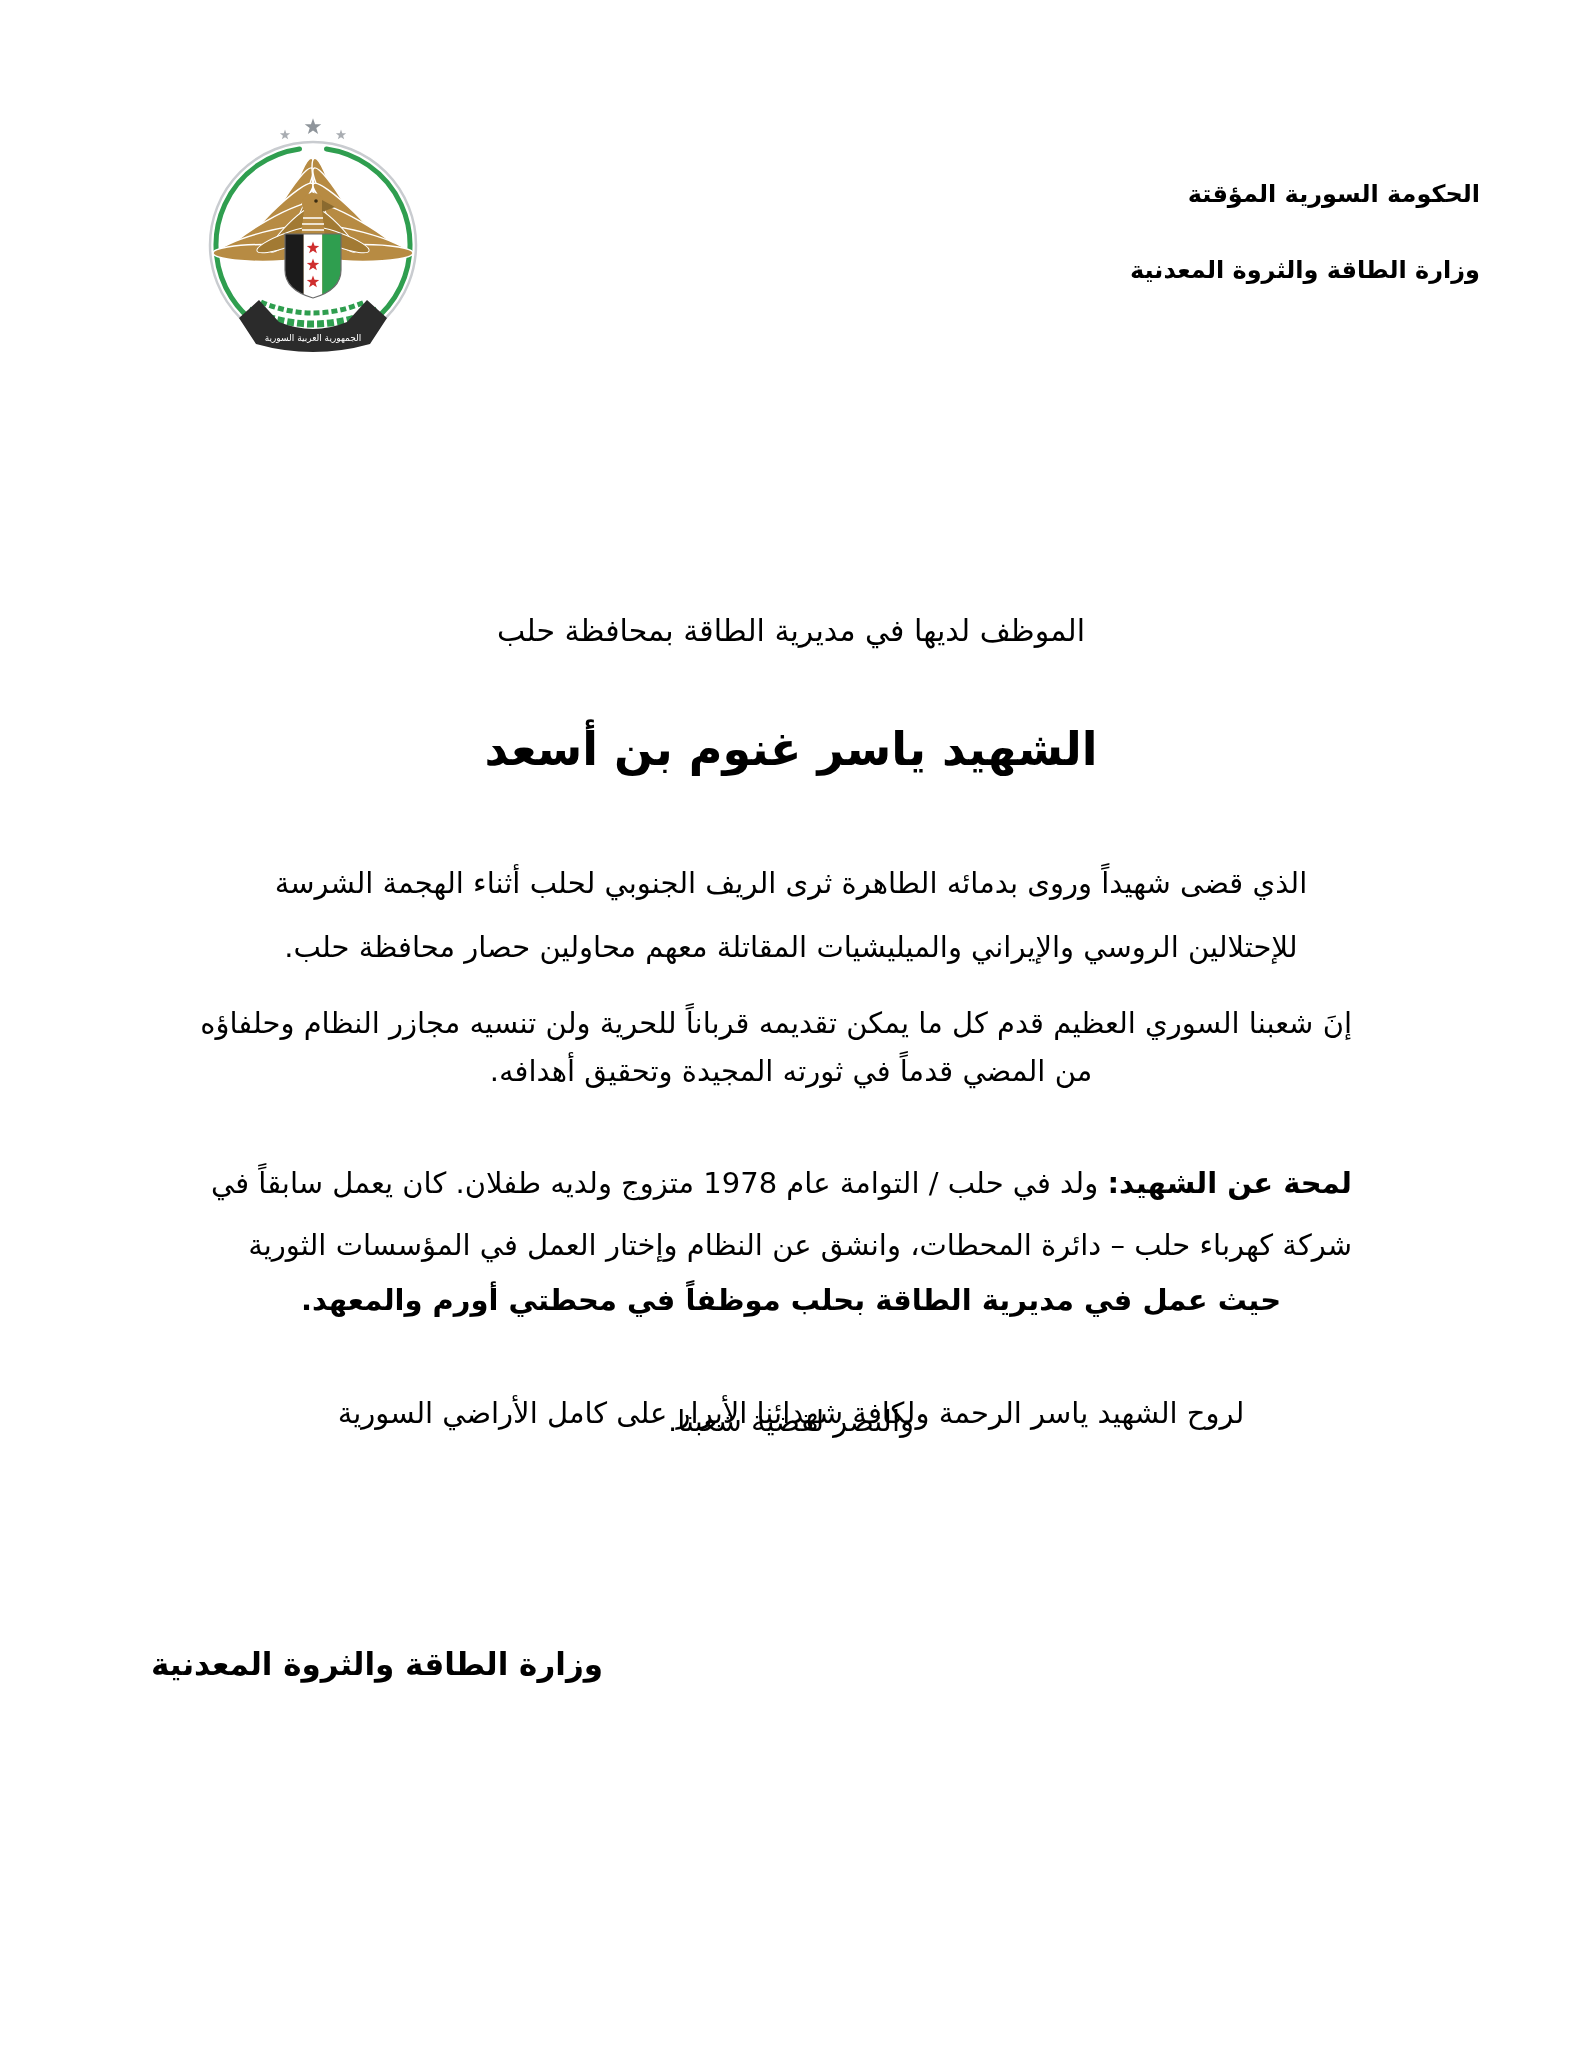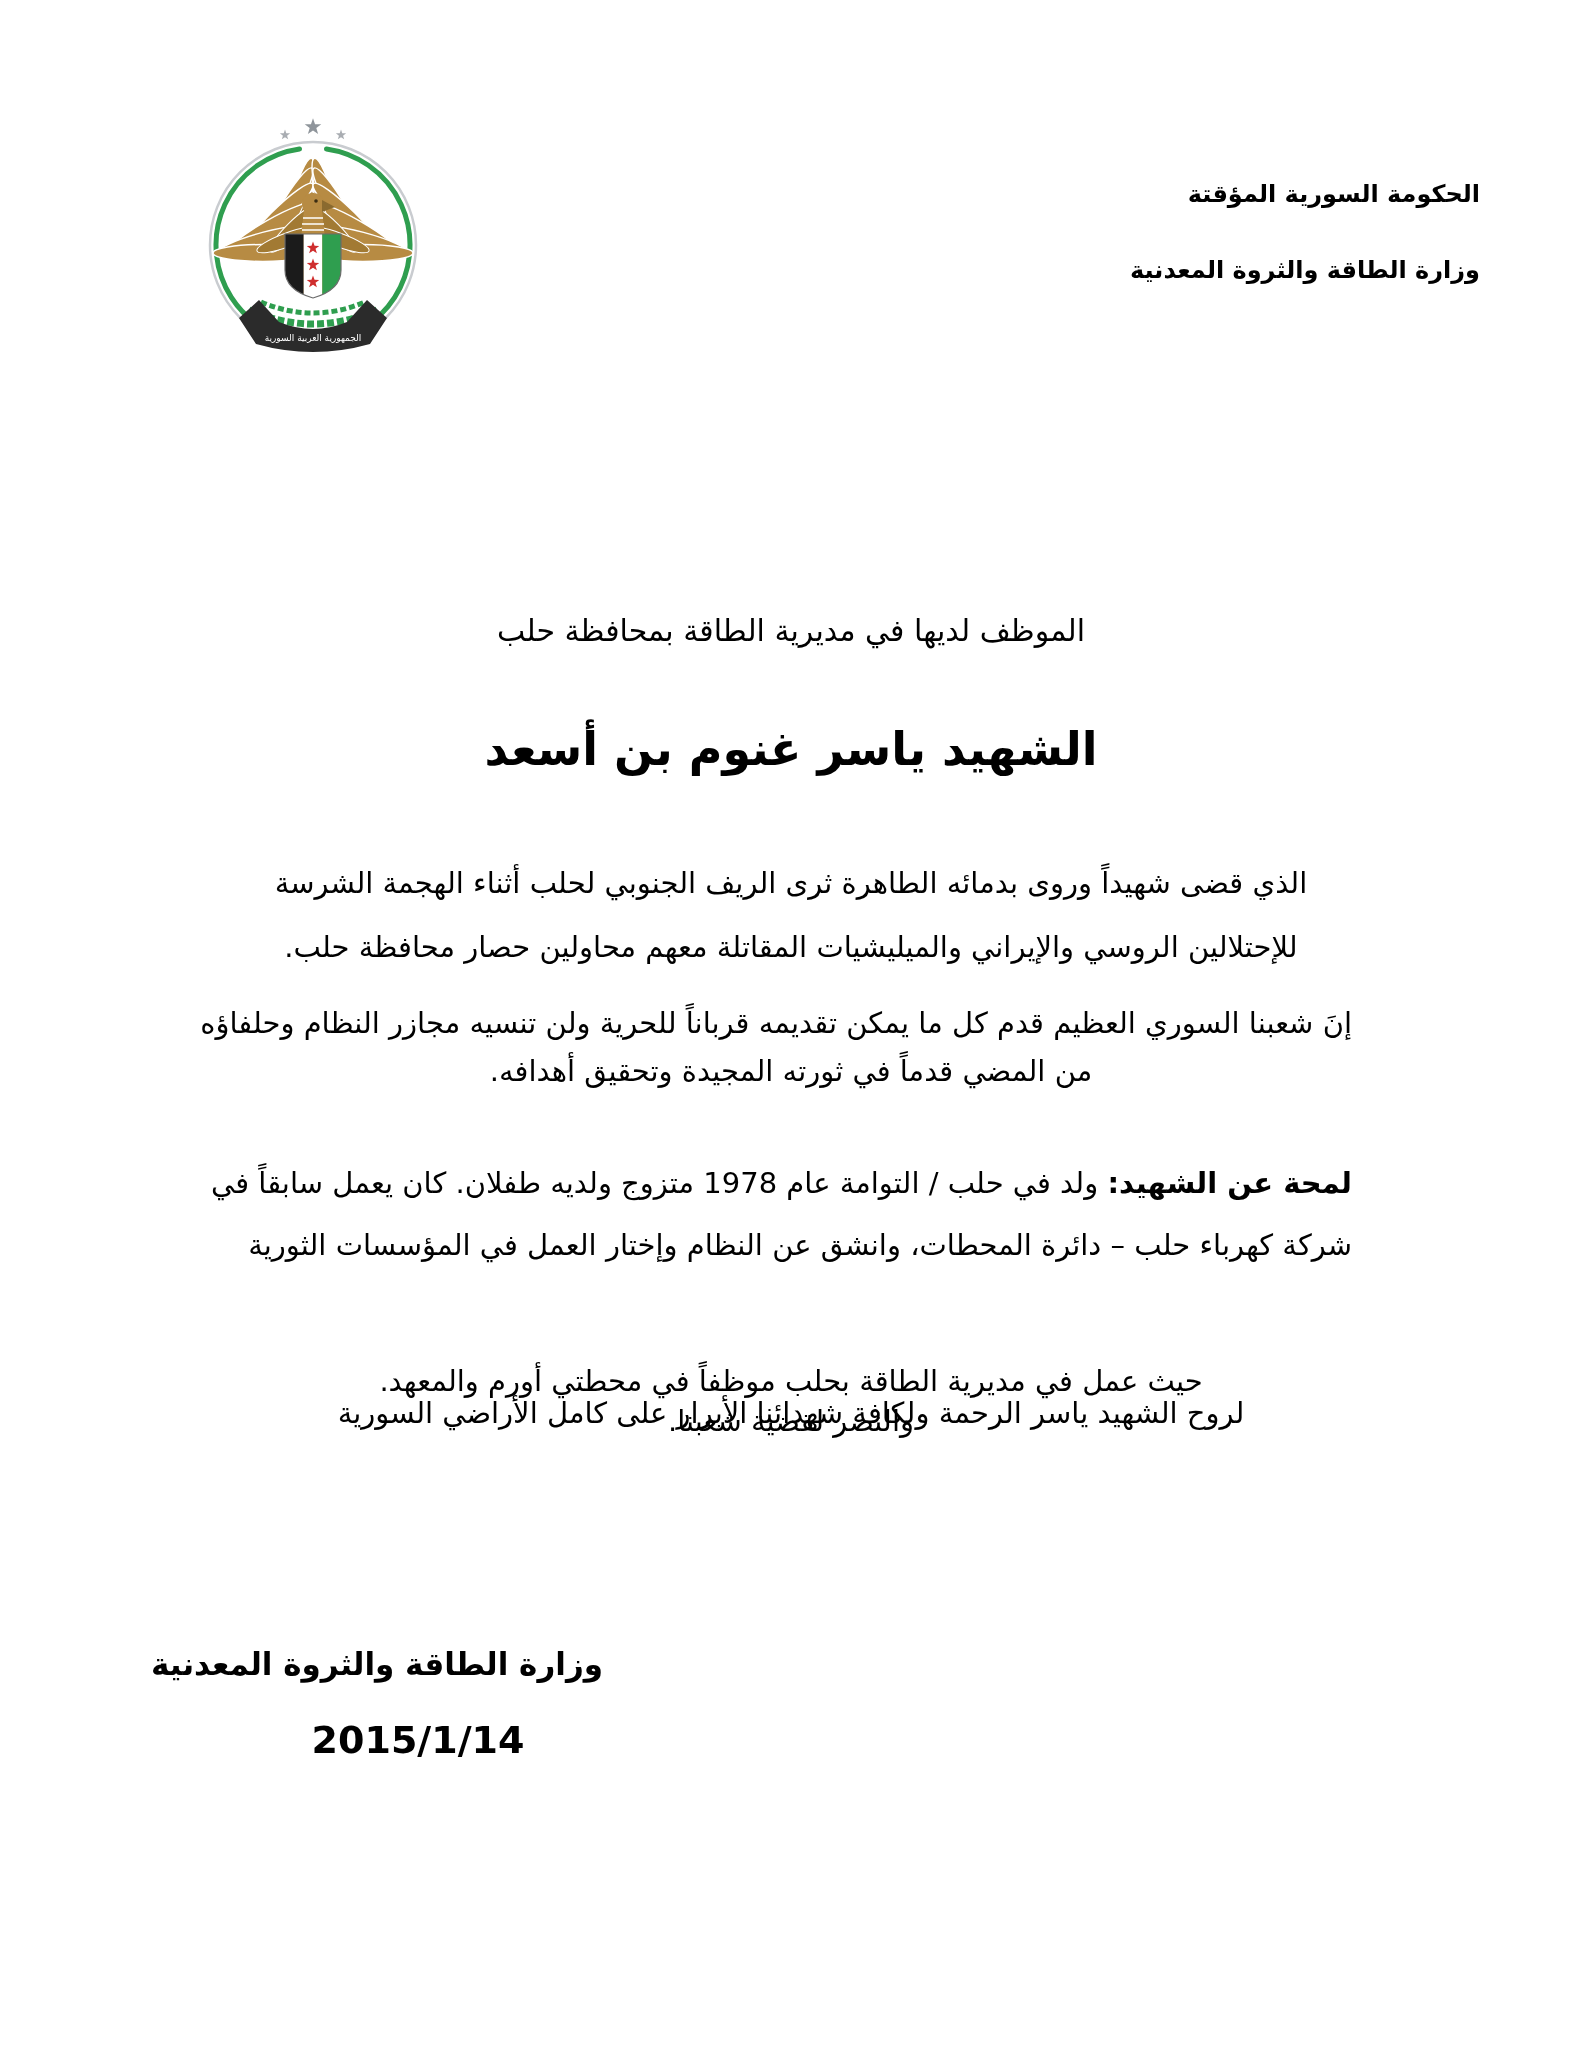--- a/index.html
+++ b/index.html
@@ -31,21 +31,21 @@
   .title{top:722px;font-size:46px;font-weight:bold;letter-spacing:1px;}
 
   
   .body{font-size:29px;}
   .p1l1{top:866px;}
   .p1l2{top:930px;}
   .p2l1{top:1006px;text-align:center;}
   .p2l2{top:1054px;}
   .p3l1{top:1166px;}
   .p3l2{top:1228px;text-align:right;}
-  .p3l3{top:1364px;}
+  .p3l3{top:1283px;font-weight:bold;}
   .p4a{top:1396px;}
   .p4b{top:1404px;}
 
   
   .sig{left:233px;width:370px;text-align:center;}
   .sig1{top:1646px;font-size:31px;font-weight:bold;}
   .sig2{top:1718px;font-size:38px;font-weight:bold;direction:ltr;}
 
   .logo{position:absolute;left:203px;top:112px;width:220px;height:248px;}
 </style>
@@ -144,15 +144,14 @@
   <div class="txt rtl center body p2l2">من المضي قدماً في ثورته المجيدة وتحقيق أهدافه.</div>
 
   <div class="txt rtl center body p3l1"><span class="bold">لمحة عن الشهيد:</span><span> ولد في حلب / التوامة عام 1978 متزوج ولديه طفلان. كان يعمل سابقاً في</span></div>
   <div class="txt rtl center body p3l2">شركة كهرباء حلب – دائرة المحطات، وانشق عن النظام وإختار العمل في المؤسسات الثورية</div>
   <div class="txt rtl center body p3l3">حيث عمل في مديرية الطاقة بحلب موظفاً في محطتي أورم والمعهد.</div>
 
   <div class="txt rtl center body p4a">لروح الشهيد ياسر الرحمة ولكافة شهدائنا الأبرار على كامل الأراضي السورية</div>
   <div class="txt rtl center body p4b">والنصر لقضية شعبنا.</div>
 
   <div class="txt rtl sig sig1">وزارة الطاقة والثروة المعدنية</div>
-  <div class="txt sig sig2">2015/1/14</div>
 
 </div>
 
 </body></html>

